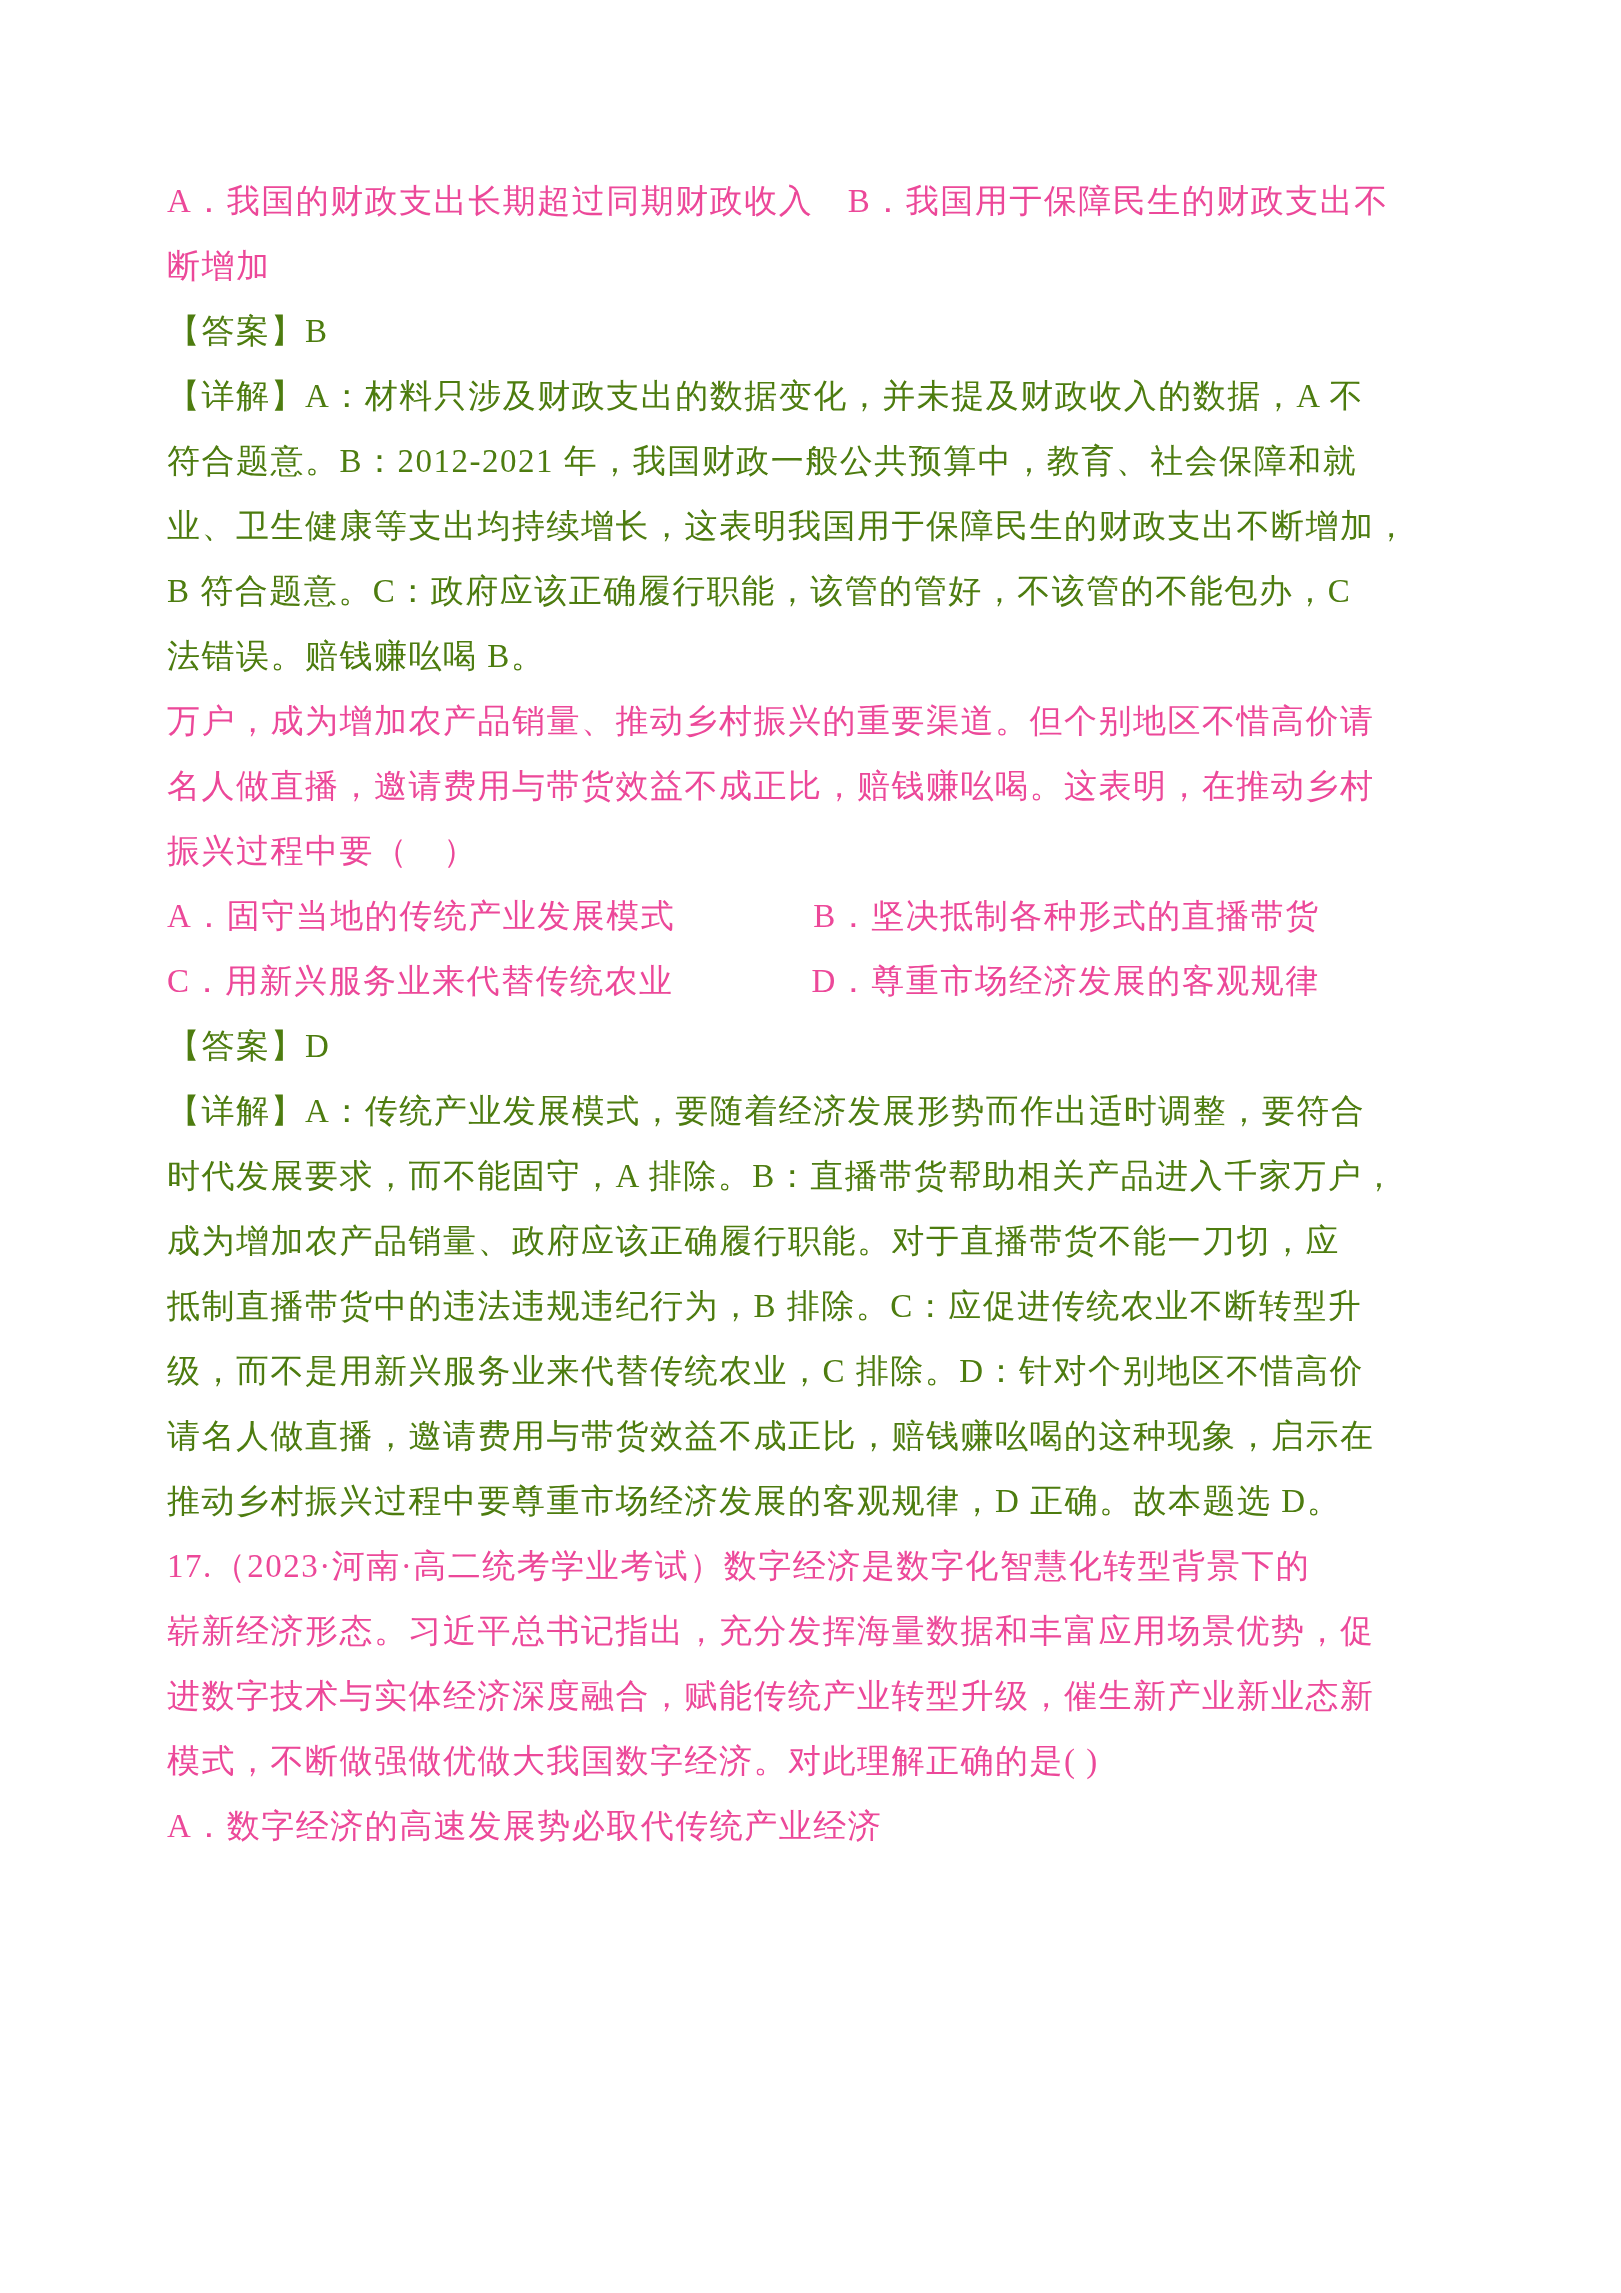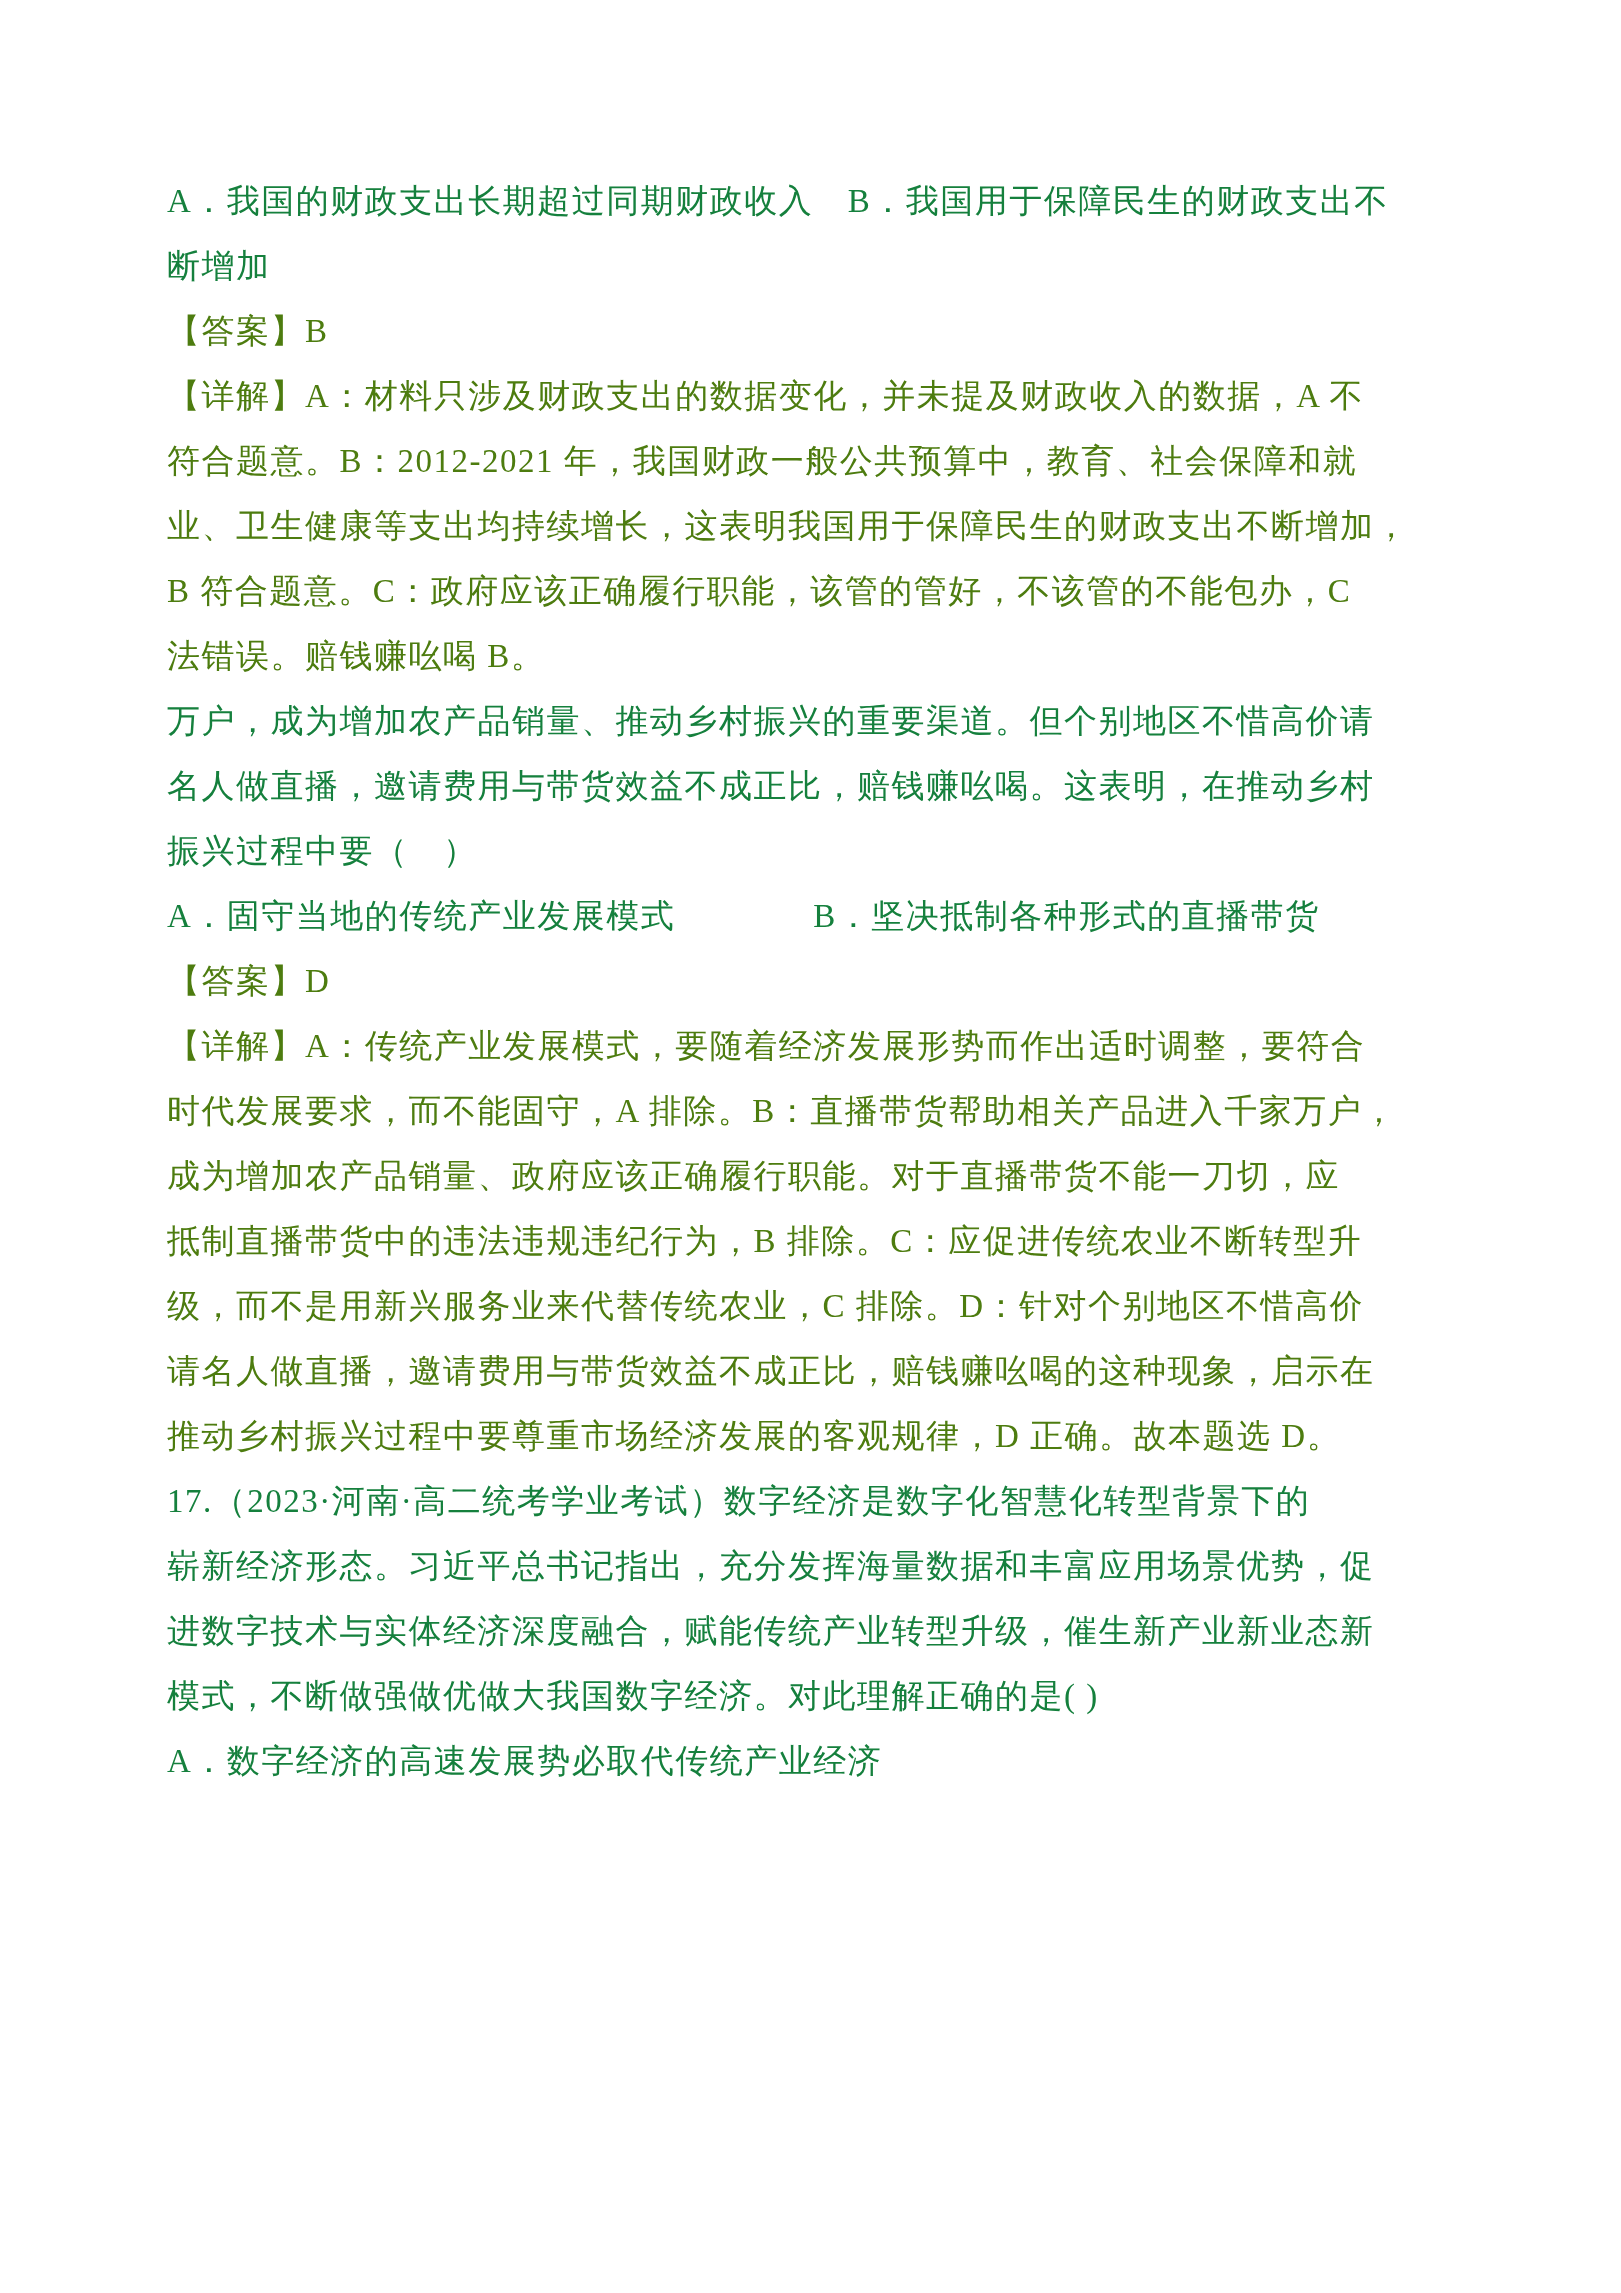--- a/index.html
+++ b/index.html
@@ -19,21 +19,21 @@
   }
   .block {
     margin: 0;
     padding: 0;
   }
   .line {
     white-space: pre;
     font-size: 33px;
     line-height: 65px;
     letter-spacing: 1.5px;
-    color: #15803d;
+    color: #ec4899;
     font-family: "Liberation Serif", "DejaVu Serif", serif;
   }
   .line.answer {
     color: #4d7c0f;
   }
 </style>
 </head>
 <body>
 
 <div class="page" id="doc-page">
@@ -51,20 +51,21 @@
       <div class="line answer">B 符合题意。C：政府应该正确履行职能，该管的管好，不该管的不能包办，C</div>
       <div class="line answer">法错误。赔钱赚吆喝 B。</div>
     </div>
     <div class="block">
       <div class="line">万户，成为增加农产品销量、推动乡村振兴的重要渠道。但个别地区不惜高价请</div>
       <div class="line">名人做直播，邀请费用与带货效益不成正比，赔钱赚吆喝。这表明，在推动乡村</div>
       <div class="line">振兴过程中要（　）</div>
     </div>
     <div class="block">
       <div class="line">A．固守当地的传统产业发展模式　　　　B．坚决抵制各种形式的直播带货</div>
+      <div class="line">C．用新兴服务业来代替传统农业　　　　D．尊重市场经济发展的客观规律</div>
     </div>
     <div class="block">
       <div class="line answer">【答案】D</div>
     </div>
     <div class="block">
       <div class="line answer">【详解】A：传统产业发展模式，要随着经济发展形势而作出适时调整，要符合</div>
       <div class="line answer">时代发展要求，而不能固守，A 排除。B：直播带货帮助相关产品进入千家万户，</div>
       <div class="line answer">成为增加农产品销量、政府应该正确履行职能。对于直播带货不能一刀切，应</div>
       <div class="line answer">抵制直播带货中的违法违规违纪行为，B 排除。C：应促进传统农业不断转型升</div>
       <div class="line answer">级，而不是用新兴服务业来代替传统农业，C 排除。D：针对个别地区不惜高价</div>

